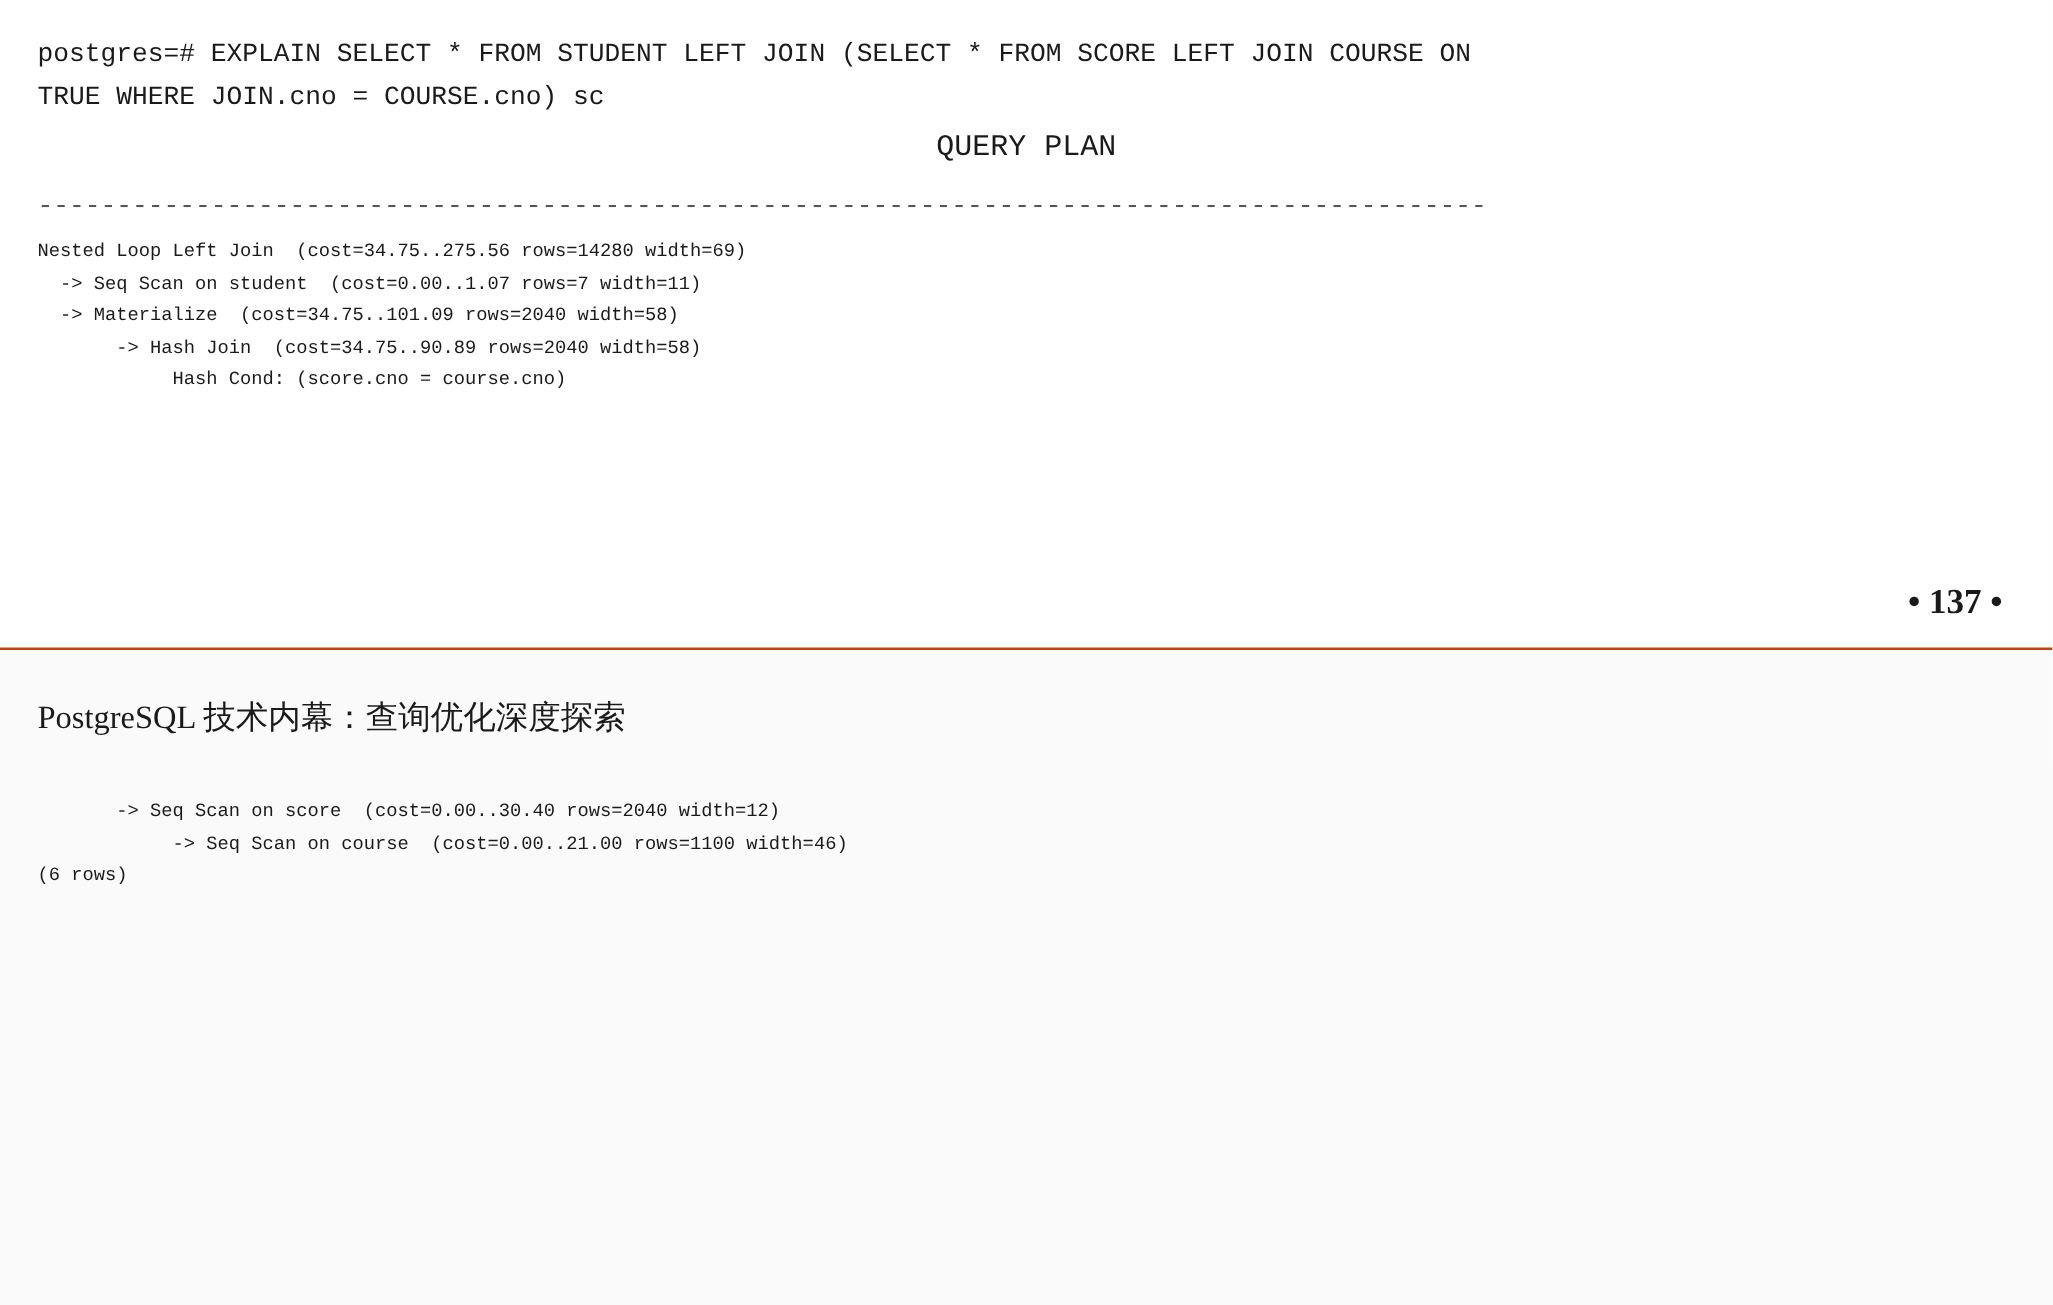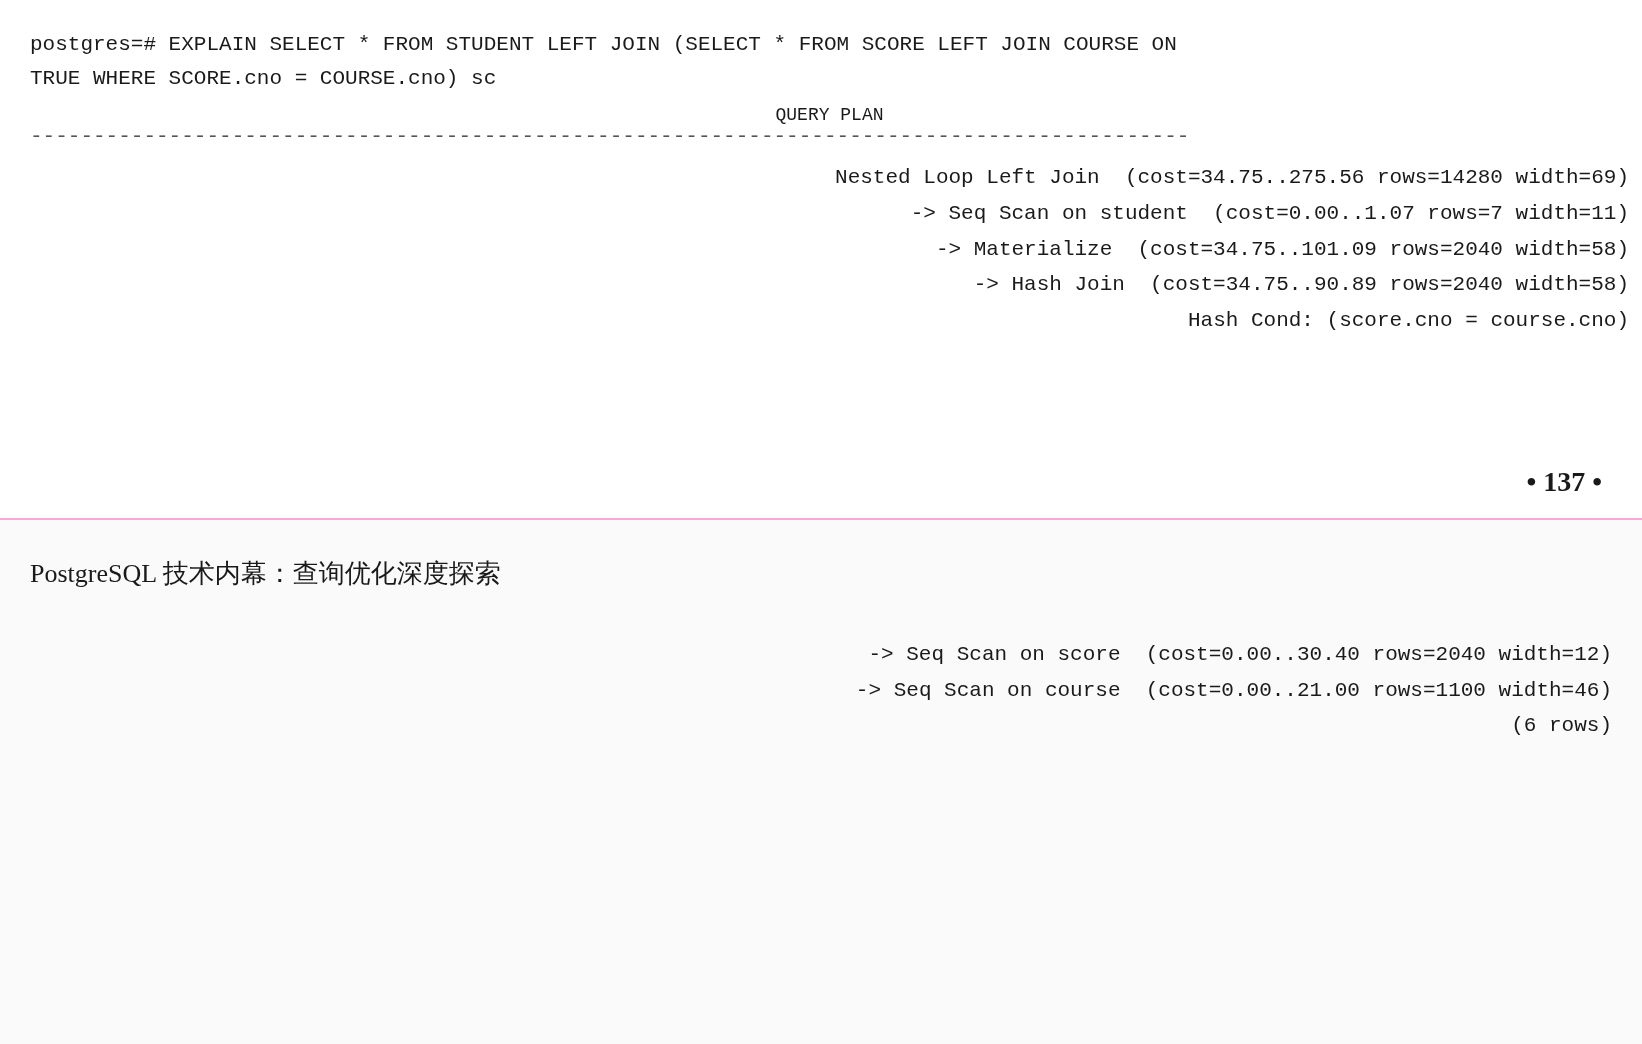--- a/index.html
+++ b/index.html
@@ -12,55 +12,54 @@
       width: 1642px;
       min-height: 1044px;
       background-color: #ffffff;
       font-family: 'Courier New', Courier, monospace;
       font-size: 22px;
       color: #1a1a1a;
     }
 
     .top-panel {
       background-color: #ffffff;
-      padding: 28px 13px 20px 30px;
-      border-bottom: 2px solid #f9a8d4;
+      padding: 28px 30px 20px 30px;
+      border-bottom: 2px solid #c2410c;
       min-height: 520px;
       position: relative;
     }
 
     .sql-line {
       line-height: 1.6;
       white-space: pre;
       font-family: 'Courier New', Courier, monospace;
       font-size: 21px;
       color: #1a1a1a;
     }
 
     .query-plan-header {
       text-align: center;
-      margin: 10px 0 0 0;
+      margin: 10px 0 22px 0;
       font-family: 'Courier New', Courier, monospace;
-      font-size: 18px;
+      font-size: 24px;
     }
 
     .divider-line {
       font-family: 'Courier New', Courier, monospace;
       font-size: 21px;
       color: #555;
       margin-bottom: 12px;
       letter-spacing: 0px;
     }
 
     .plan-line {
       font-family: 'Courier New', Courier, monospace;
-      font-size: 21px;
+      font-size: 15px;
       line-height: 1.7;
       white-space: pre;
-      text-align: right;
     }
 
     .page-number {
       position: absolute;
       bottom: 20px;
       right: 40px;
       font-size: 28px;
       font-weight: bold;
       color: #1a1a1a;
       font-family: serif;
@@ -82,21 +81,21 @@
 
     .continuation-lines {
       margin-top: 12px;
     }
   </style>
 </head>
 <body>
 
 <div class="top-panel">
   <div class="sql-line">postgres=# EXPLAIN SELECT * FROM STUDENT LEFT JOIN (SELECT * FROM SCORE LEFT JOIN COURSE ON</div>
-  <div class="sql-line">TRUE WHERE SCORE.cno = COURSE.cno) sc</div>
+  <div class="sql-line">TRUE WHERE JOIN.cno = COURSE.cno) sc</div>
   <div class="query-plan-header">QUERY PLAN</div>
   <div class="divider-line">--------------------------------------------------------------------------------------------</div>
   <div class="plan-lines-container">
     <div class="plan-line">Nested Loop Left Join  (cost=34.75..275.56 rows=14280 width=69)</div>
     <div class="plan-line">  -&gt; Seq Scan on student  (cost=0.00..1.07 rows=7 width=11)</div>
     <div class="plan-line">  -&gt; Materialize  (cost=34.75..101.09 rows=2040 width=58)</div>
     <div class="plan-line">       -&gt; Hash Join  (cost=34.75..90.89 rows=2040 width=58)</div>
     <div class="plan-line">            Hash Cond: (score.cno = course.cno)</div>
   </div>
   <div class="page-number">• 137 •</div>

